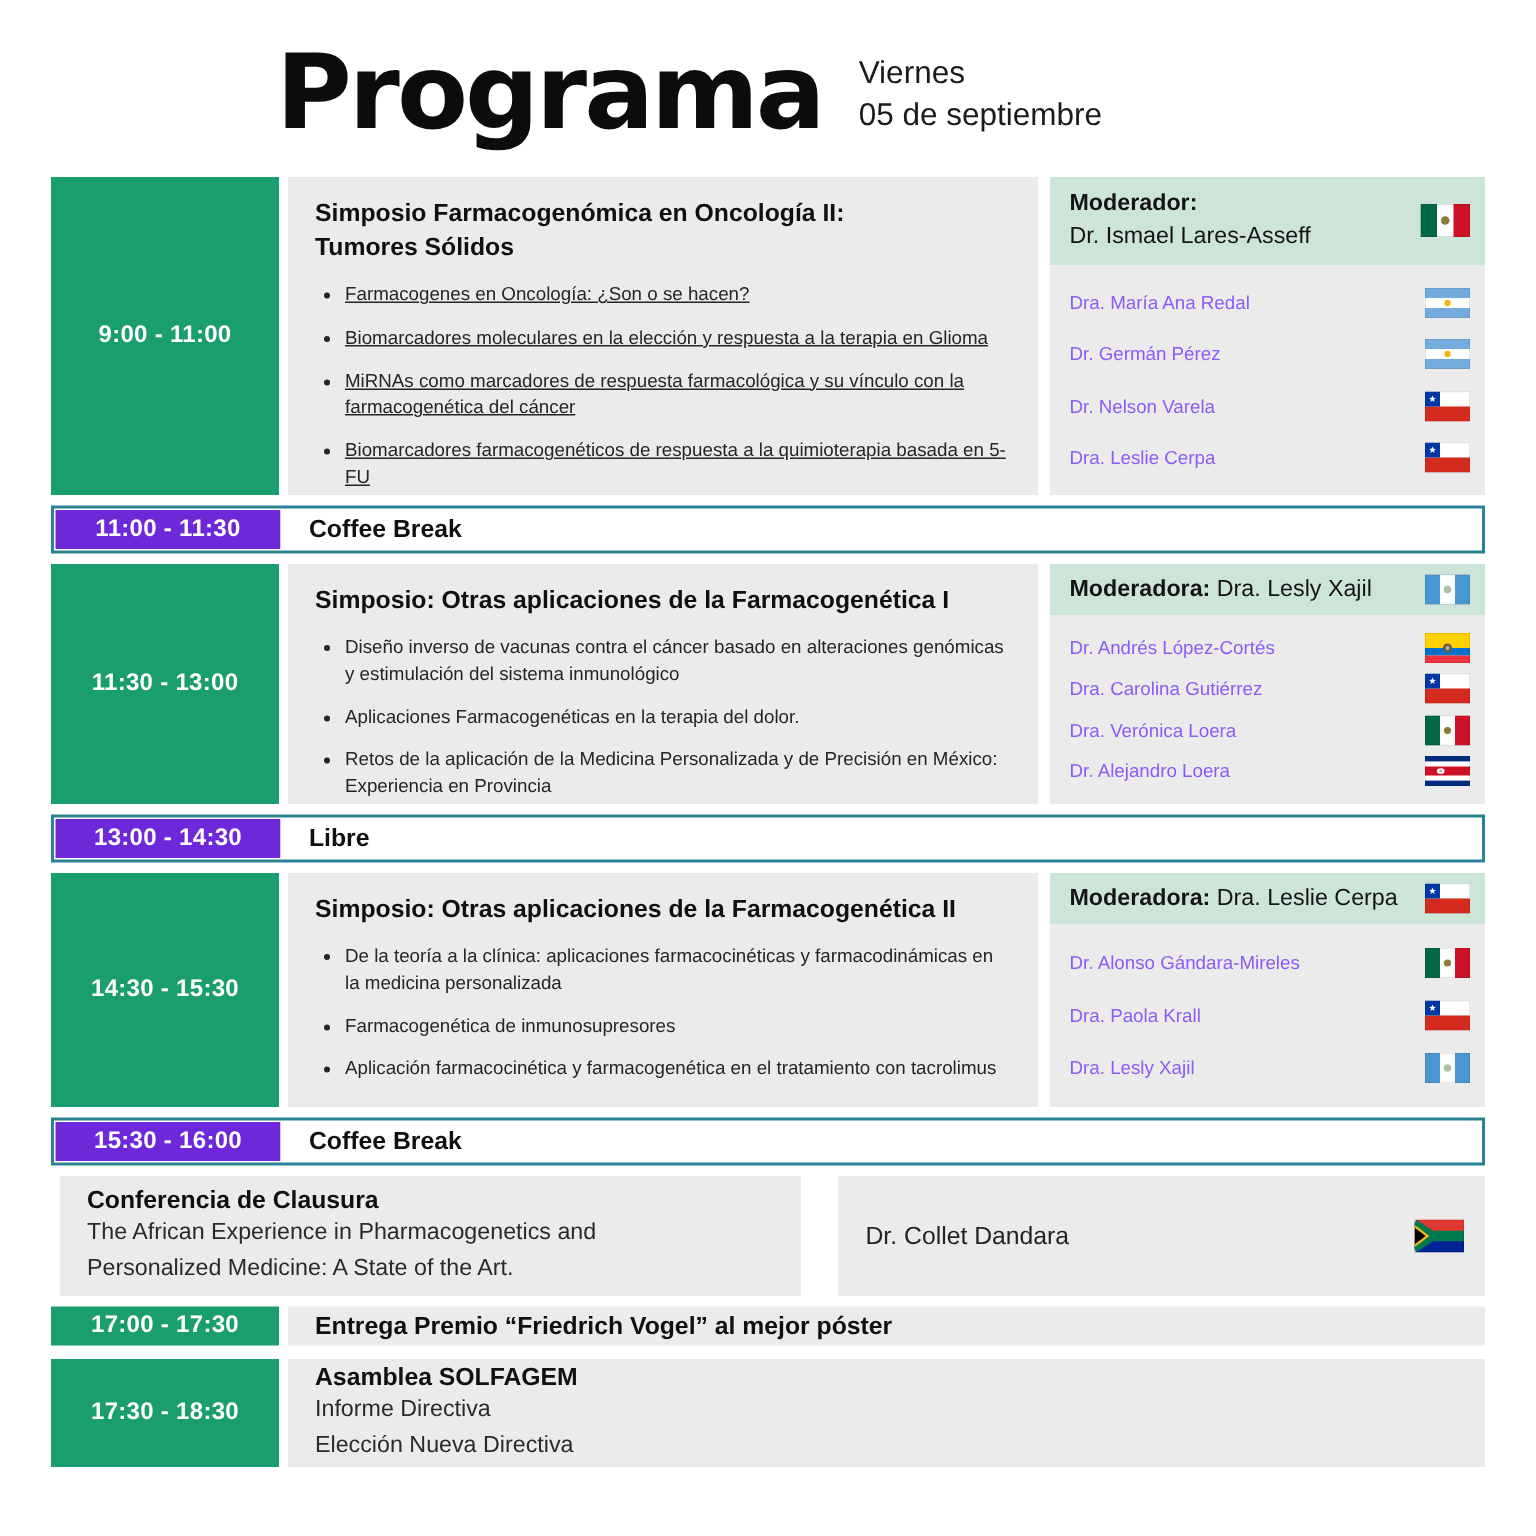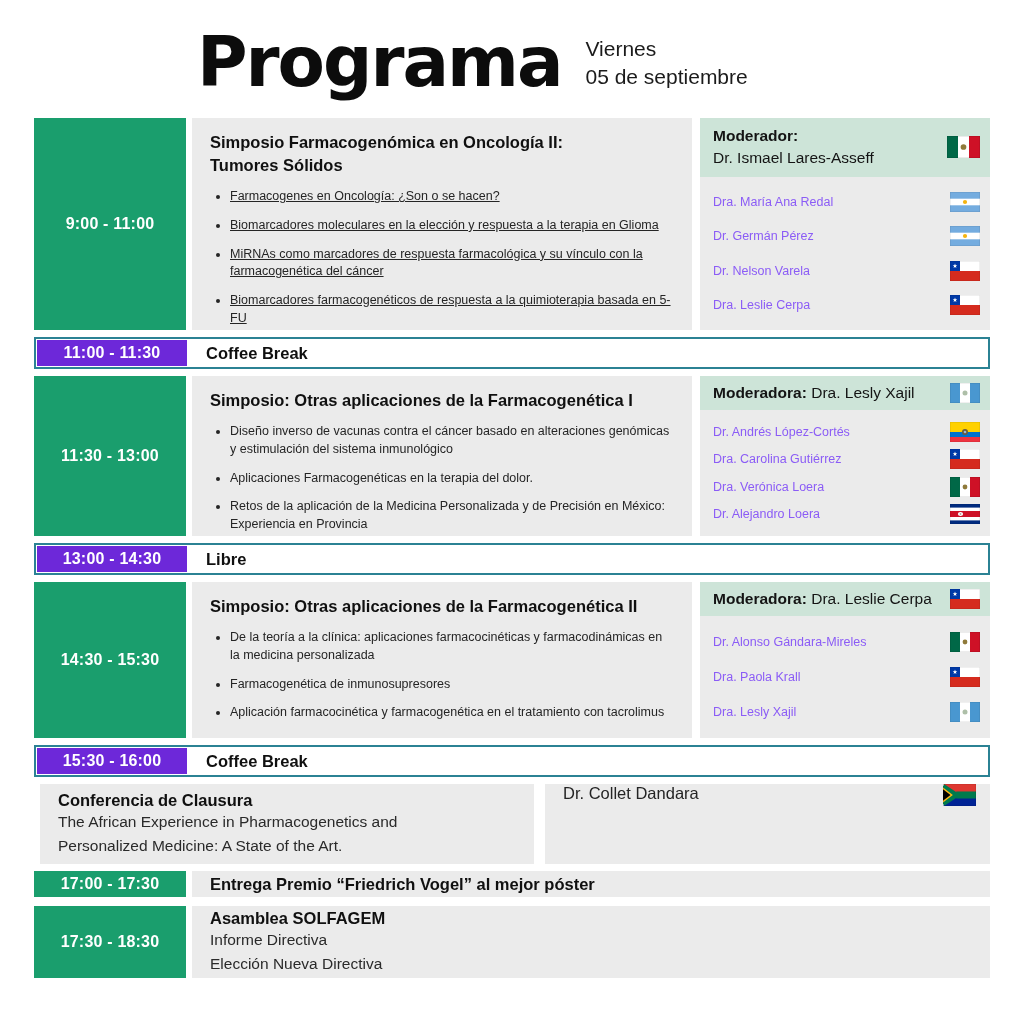--- a/index.html
+++ b/index.html
@@ -1,20 +1,20 @@
 <!DOCTYPE html>
 <html><head>
 <meta charset="utf-8">
 <style>
   html,body{margin:0;padding:0;background:#fff;}
   body{width:1024px;height:1024px;font-family:"Liberation Sans",sans-serif;color:#161616;}
   .page{position:relative;width:1024px;height:1024px;background:#fff;overflow:hidden;}
 
   
-  .header{position:absolute;top:26px;left:197px;display:flex;align-items:flex-start;}
+  .header{position:absolute;top:26px;left:184px;display:flex;align-items:flex-start;}
   .big-title{font-size:69px;font-weight:800;letter-spacing:-2px;line-height:1.05;color:#0c0c0c;
              font-family:"DejaVu Sans","Liberation Sans",sans-serif;}
   .date-block{margin-left:24px;margin-top:9px;font-size:21px;line-height:1.32;color:#1b1b1b;}
 
   
   .table{position:absolute;left:34px;top:118px;width:956px;}
   .row{display:flex;margin-bottom:7px;}
   .timecell{flex:0 0 152px;display:flex;align-items:center;justify-content:center;
             color:#fff;font-weight:700;font-size:16px;letter-spacing:.2px;}
   .green{background:#1a9e6d;}
@@ -43,21 +43,21 @@
                font-weight:700;font-size:16.5px;color:#101010;}
 
   
   .widecell{margin-left:6px;flex:1;background:#ebebeb;display:flex;flex-direction:column;
             justify-content:center;padding:8px 18px;box-sizing:border-box;}
   .bold-line{font-weight:700;font-size:16.5px;color:#101010;}
   .plain-line{font-size:15.5px;color:#2a2a2a;line-height:1.5;white-space:pre-line;}
 
   .closing-content{margin-left:6px;flex:0 0 494px;background:#ebebeb;display:flex;flex-direction:column;
             justify-content:center;padding:8px 18px;box-sizing:border-box;}
-  .closing-speaker{flex:1;margin-left:11px;background:#ebebeb;display:flex;
+  .closing-speaker{flex:1;margin-left:25px;background:#ebebeb;display:flex;align-items:center;
             justify-content:space-between;padding:0 14px 0 18px;font-size:16.5px;color:#242424;}
 
   .flag{width:30px;height:20px;display:block;}
   .flag-lg{width:33px;height:22px;display:block;}
 
   
   .h-s1{height:212px;}
   .h-b{height:32px;}
   .h-s2{height:160px;}
   .h-s3{height:156px;}

